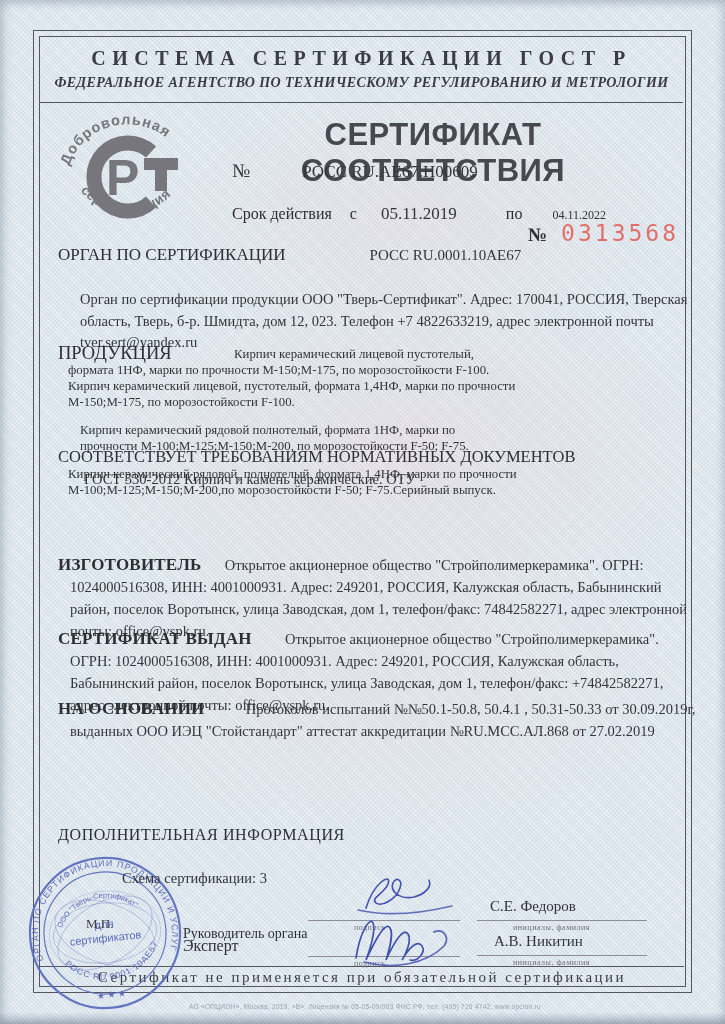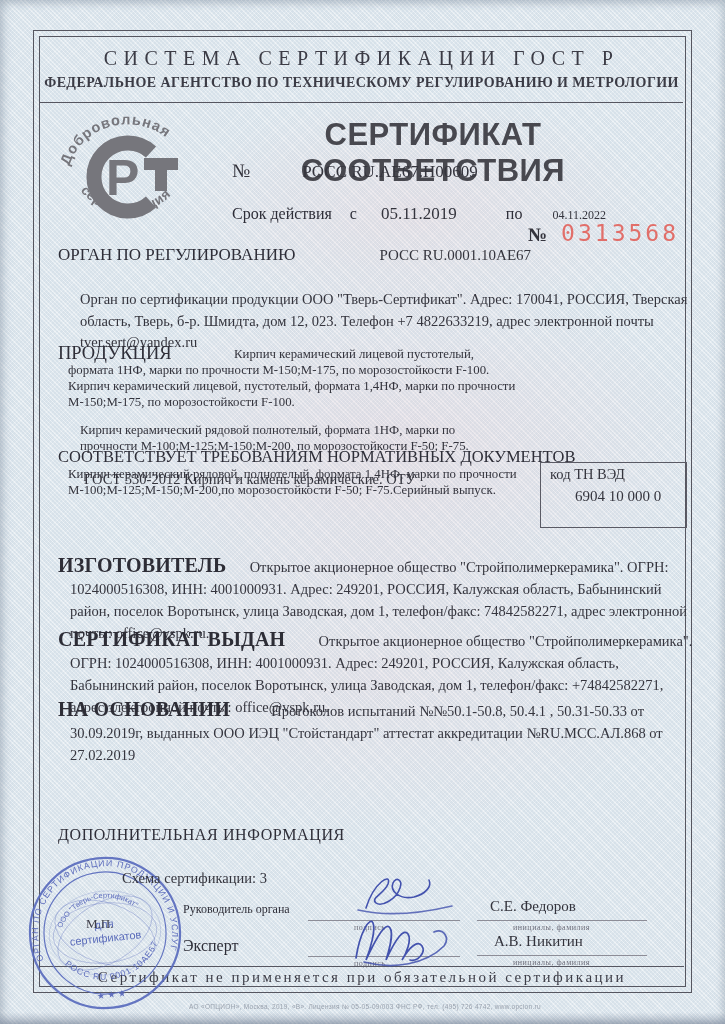--- a/index.html
+++ b/index.html
@@ -11,28 +11,28 @@
       radial-gradient(ellipse 430px 250px at 55% 44%, rgba(238,205,212,.30), rgba(238,205,212,0) 72%),
       radial-gradient(ellipse 430px 220px at 52% 66%, rgba(238,208,214,.22), rgba(238,208,214,0) 72%),
       repeating-linear-gradient(45deg, rgba(255,255,255,.35) 0 1px, rgba(203,216,227,.28) 1px 3px),
       repeating-linear-gradient(-45deg, rgba(255,255,255,.25) 0 1px, rgba(210,222,231,.22) 1px 3px);
     box-shadow:inset 4px 0 10px rgba(110,125,145,.28), inset -3px 0 8px rgba(110,125,145,.18), inset 0 4px 8px rgba(110,125,145,.18);
     font-family:"Liberation Serif","DejaVu Serif",serif;color:#34343d;
   }
   .abs{position:absolute;}
   .frame{position:absolute;border:1px solid #565660;}
   .hdr{position:absolute;left:40px;top:37px;width:643px;height:65px;border-bottom:1.5px solid #565660;text-align:center;}
-  .hdr .l1{margin-top:10px;font-weight:normal;font-size:20px;letter-spacing:6.5px;color:#3b3b45;}
-  .hdr .l2{margin-top:5px;font-weight:bold;font-size:14px;letter-spacing:.4px;color:#3b3b45;}
+  .hdr .l1{margin-top:10px;font-weight:bold;font-size:20px;letter-spacing:6.5px;color:#3b3b45;}
+  .hdr .l2{margin-top:5px;font-weight:bold;font-size:14px;letter-spacing:.4px;color:#3b3b45;font-style:italic;}
   .title{position:absolute;left:190px;top:117px;width:486px;text-align:center;
     font-family:"Liberation Sans","DejaVu Sans",sans-serif;font-weight:bold;font-size:31px;letter-spacing:.5px;color:#48484f;}
   .serif-b{font-weight:normal;color:#2e2e38;}
   .row{position:absolute;white-space:nowrap;}
   .sec{position:absolute;font-size:14.5px;line-height:22px;color:#35353e;padding-left:12px;}
-  .sec b{font-size:20px;letter-spacing:.2px;color:#2d2d36;margin-left:-12px;}
+  .sec b{font-size:17px;letter-spacing:.2px;color:#2d2d36;margin-left:-12px;}
   .codebox{position:absolute;border:1px solid #5a5a64;font-size:14px;color:#35353e;}
   .codebox .cb-label{padding:3px 0 0 9px;}
   .codebox .cb-value{margin:3px 0 0 28px;font-size:15px;}
   .sigline{position:absolute;border-top:1px solid #8d8d97;height:0;}
   .sigcap{position:absolute;font-size:8px;color:#6f6f7b;letter-spacing:.5px;}
   .signame{position:absolute;font-size:15px;color:#33333c;}
   .footer-note{position:absolute;left:40px;top:969px;width:644px;text-align:center;
     font-size:15px;letter-spacing:2.5px;color:#3d3d47;}
   .tiny{position:absolute;left:120px;top:1003px;width:490px;text-align:center;
     font-family:"Liberation Sans","DejaVu Sans",sans-serif;font-size:6.5px;letter-spacing:.3px;color:#99a1ad;}
@@ -83,41 +83,37 @@
     <span class="serif-b" style="margin-left:45px;">по</span>
     <span style="font-size:12px;margin-left:26px;">04.11.2022</span>
   </div>
 
   <div class="row" style="left:528px;top:220px;">
     <span style="font-size:19px;font-weight:bold;">№</span>
     <span class="redno" style="margin-left:10px;">0313568</span>
   </div>
 
   <div class="row" style="left:58px;top:245px;">
-    <span class="serif-b" style="font-size:17px;">ОРГАН ПО РЕГУЛИРОВАНИЮ</span>
+    <span class="serif-b" style="font-size:17px;">ОРГАН ПО СЕРТИФИКАЦИИ</span>
     <span style="font-size:15px;margin-left:80px;">РОСС RU.0001.10АЕ67</span>
   </div>
   <div class="abs" style="left:80px;top:289px;width:614px;font-size:14.5px;line-height:21.5px;">Орган по сертификации продукции ООО "Тверь-Сертификат". Адрес: 170041, РОССИЯ, Тверская область, Тверь, б-р. Шмидта, дом 12, 023. Телефон +7 4822633219, адрес электронной почты tver.sert@yandex.ru</div>
 
   <div class="abs serif-b" style="left:58px;top:343px;font-size:18.5px;">ПРОДУКЦИЯ</div>
   <div class="abs" style="left:68px;top:346px;width:452px;font-size:12.8px;line-height:16px;">
     <p style="margin:0;text-indent:166px;">Кирпич керамический лицевой пустотелый, формата 1НФ, марки по прочности М-150;М-175, по морозостойкости F-100.</p>
     <p style="margin:0;">Кирпич керамический лицевой, пустотелый, формата 1,4НФ, марки по прочности М-150;М-175, по морозостойкости F-100.</p>
     <p style="margin:12px;">Кирпич керамический рядовой полнотелый, формата 1НФ, марки по прочности М-100;М-125;М-150;М-200, по морозостойкости F-50; F-75.</p>
     <p style="margin:0;">Кирпич керамический рядовой, полнотелый, формата 1,4НФ, марки по прочности М-100;М-125;М-150;М-200,по морозостойкости F-50; F-75.Серийный выпуск.</p>
   </div>
 
 
   <div class="abs serif-b" style="left:58px;top:447px;font-size:16.5px;width:625px;">СООТВЕТСТВУЕТ ТРЕБОВАНИЯМ НОРМАТИВНЫХ ДОКУМЕНТОВ</div>
   <div class="abs" style="left:84px;top:471px;font-size:14.5px;">ГОСТ 530-2012 Кирпич и камень керамические. ОТУ</div>
 
-  <div class="codebox" style="left:540px;top:462px;width:145px;height:64px;">
-    <div class="cb-label" style="font-size:14.5px;">код ТН ВЭД</div>
-    <div class="cb-value" style="margin-left:34px;margin-top:5px;">6904 10 000 0</div>
-  </div>
 
   <div class="sec" style="left:58px;top:554px;width:628px;">
     <b>ИЗГОТОВИТЕЛЬ</b>
     <span style="display:inline-block;width:16px;"></span>
     <span>Открытое акционерное общество "Стройполимеркерамика". ОГРН: 1024000516308, ИНН: 4001000931. Адрес: 249201, РОССИЯ, Калужская область, Бабынинский район, поселок Воротынск, улица Заводская, дом 1, телефон/факс: 74842582271, адрес электронной почты: office@vspk.ru.</span>
   </div>
 
   <div class="sec" style="left:58px;top:628px;width:628px;">
     <b>СЕРТИФИКАТ ВЫДАН</b>
     <span style="display:inline-block;width:26px;"></span>
@@ -157,21 +153,21 @@
     </text>
     <text font-size="7.4" fill="#5565ba">
       <textPath href="#stampOrg" startOffset="10%">ООО "Тверь-Сертификат"</textPath>
     </text>
     <text x="85" y="80" font-size="11" text-anchor="middle" fill="#4d5fb5">для</text>
     <text x="85" y="94" font-size="11" text-anchor="middle" fill="#4d5fb5">сертификатов</text>
     <text x="85" y="150" font-size="9" text-anchor="middle" fill="#5565ba">★ ★ ★</text>
   </svg>
   <div class="abs" style="left:86px;top:916px;font-size:13px;color:#3f3f4a;z-index:3;">М.П.</div>
 
-  <div class="abs serif-b" style="left:183px;top:902px;font-size:12px;text-align:center;">Руководитель органа</div>
+  <div class="abs serif-b" style="left:183px;top:926px;font-size:14px;text-align:center;">Руководитель органа</div>
   <svg class="abs" style="left:352px;top:868px;z-index:2;" width="110" height="56" viewBox="0 0 110 56">
     <g fill="none" stroke="#4352ae" stroke-width="1.6" stroke-linecap="round">
       <path d="M 14,40 C 22,14 40,4 36,16 C 32,26 18,30 24,35 C 29,39 44,32 48,20 C 51,12 44,8 41,15 C 38,22 46,32 62,29 C 74,26 80,18 77,12"></path>
       <path d="M 6,42 C 32,48 66,46 100,38" opacity=".8"></path>
     </g>
   </svg>
   <div class="sigline" style="left:308px;top:920px;width:152px;"></div>
   <div class="sigcap" style="left:354px;top:923px;">подпись</div>
   <div class="signame" style="left:490px;top:898px;">С.Е. Федоров</div>
   <div class="sigline" style="left:477px;top:920px;width:170px;"></div>

